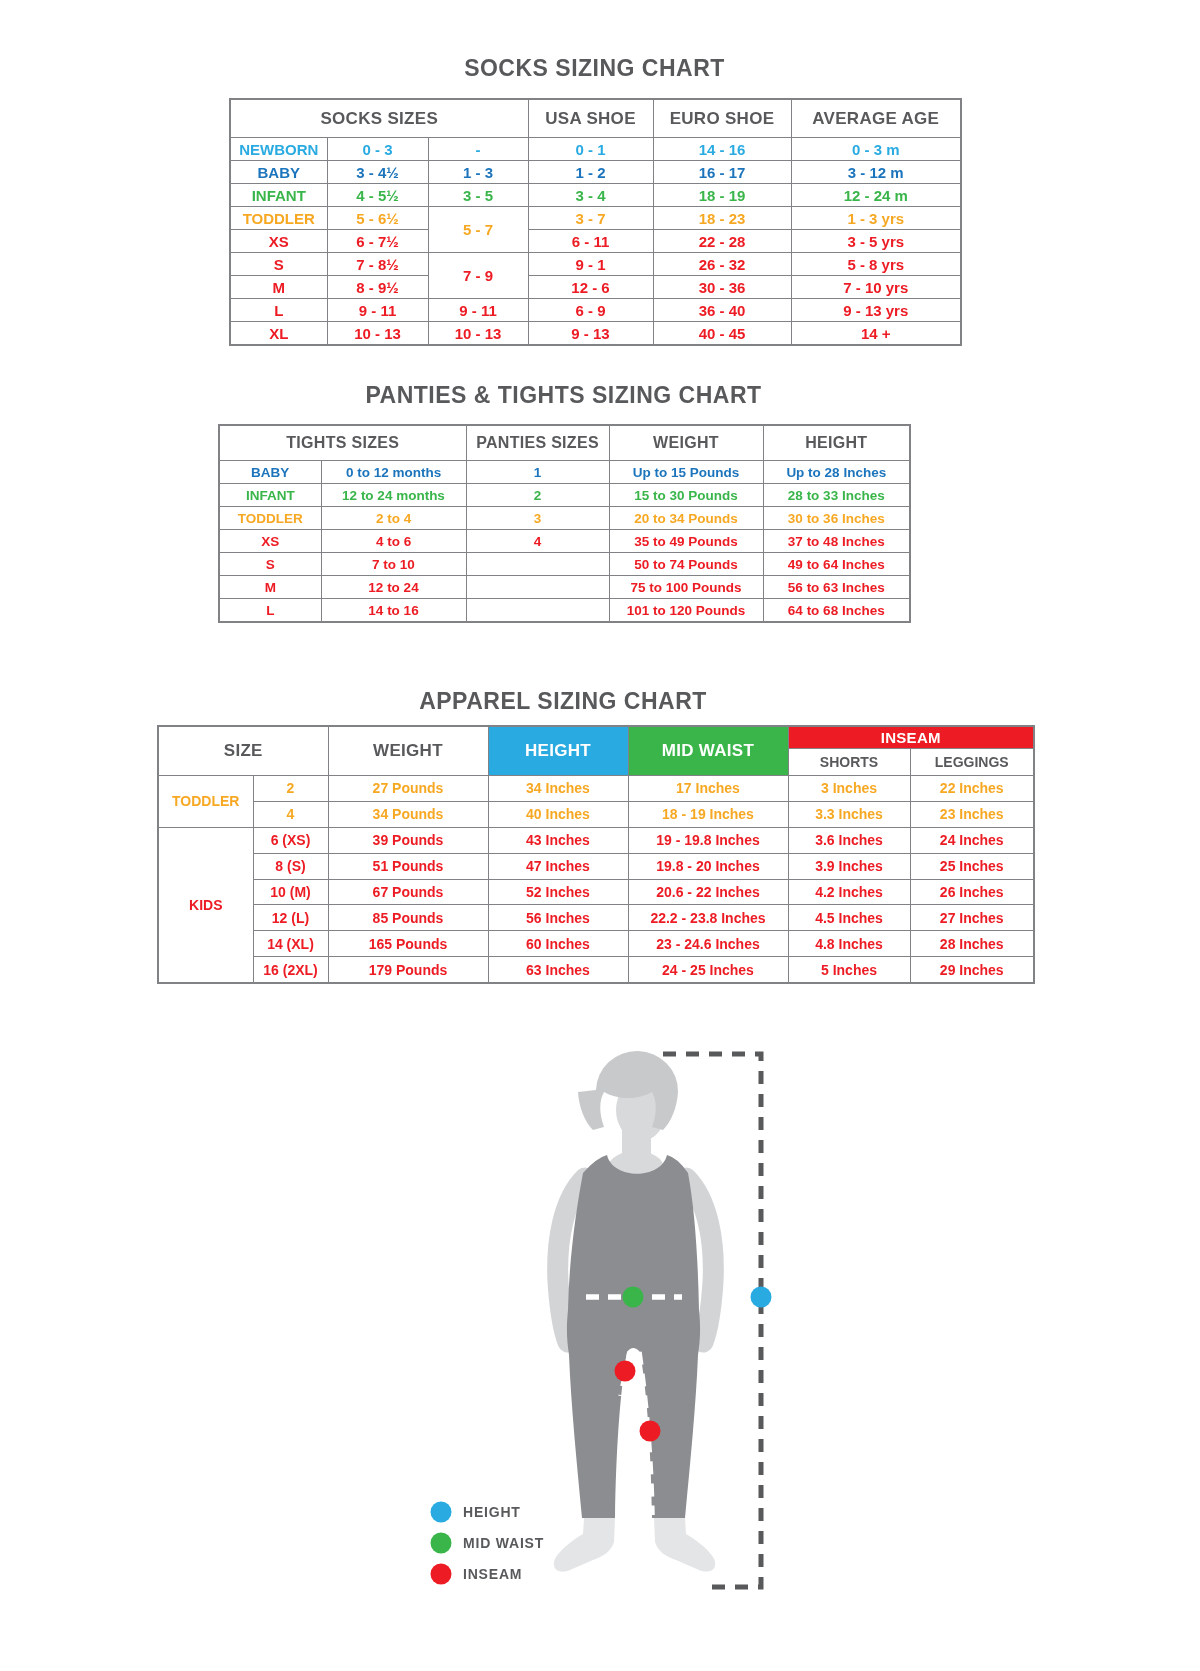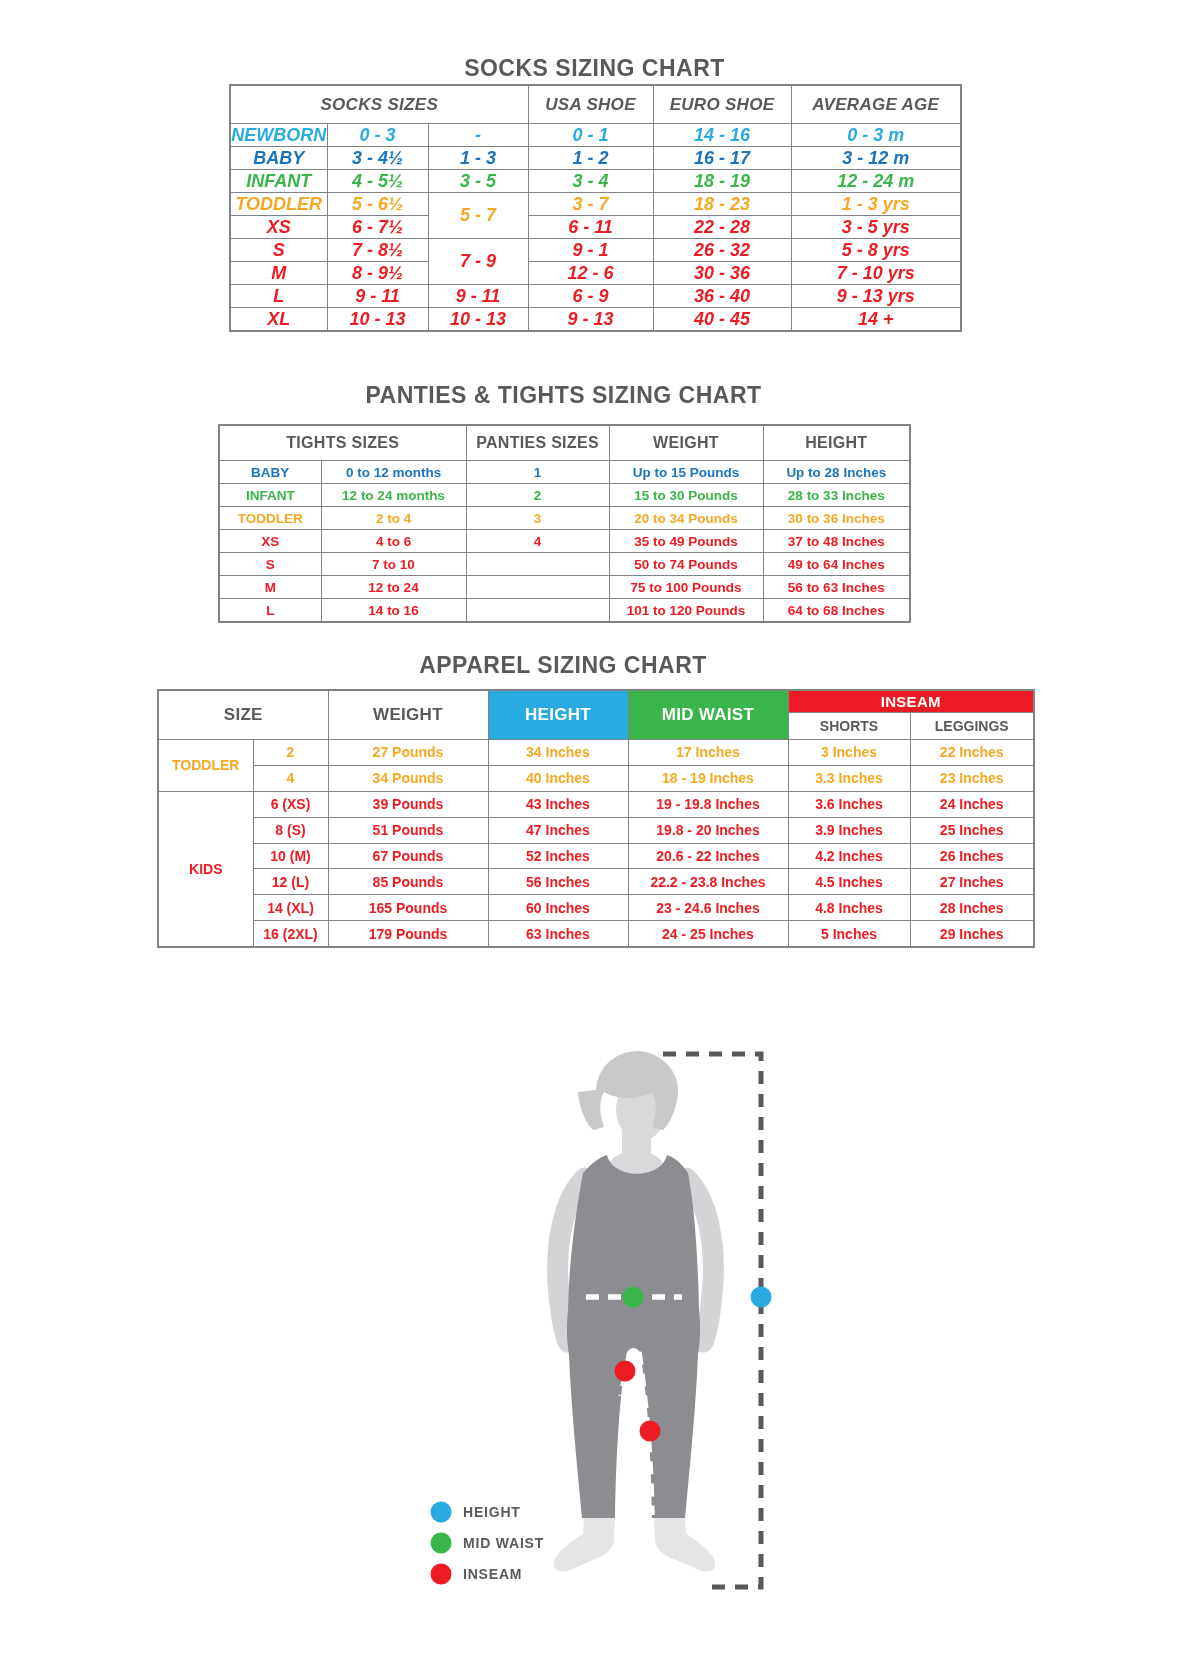--- a/index.html
+++ b/index.html
@@ -7,23 +7,23 @@
         font-family:"Liberation Sans",sans-serif;}
   .chart-title{font-size:23px;font-weight:bold;color:var(--heading);text-align:center;
                letter-spacing:.5px;line-height:26px;}
   .section{position:absolute;}
   table.chart-table{border-collapse:collapse;table-layout:fixed;width:100%;
                     border:2px solid var(--border);}
   .chart-table th,.chart-table td{border:1px solid var(--border);text-align:center;
                     vertical-align:middle;font-weight:bold;padding:0;overflow:hidden;}
   .chart-table th{color:var(--heading);background:#fff;}
   
-  .socks{margin-top:3px;font-style:italic;}
+  .socks{margin-top:17px;}
   .socks th{height:37px;font-size:17px;letter-spacing:.3px;}
-  .socks td{height:22px;font-size:18px;}
+  .socks td{height:22px;font-size:15px;}
   
   .panties{margin-top:16px;}
   .panties th{height:34px;font-size:16px;letter-spacing:.3px;}
   .panties td{height:22px;font-size:13.5px;}
   
   .apparel{margin-top:11px;margin-left:32px;}
   .apparel thead tr:first-child th{font-size:17px;letter-spacing:.3px;}
   .apparel th.sub{height:26px;font-size:14px;}
   .apparel thead tr:first-child th.hdr-red{height:21px;font-size:15px;}
   .apparel td{height:24.9px;font-size:14px;}
@@ -207,21 +207,21 @@
             <td class="c-red">L</td>
             <td class="c-red">14 to 16</td>
             <td></td>
             <td class="c-red">101 to 120 Pounds</td>
             <td class="c-red">64 to 68 Inches</td>
           </tr>
         </tbody>
       </table>
   </div>
 
-  <div class="section" style="left:125px;top:652px;width:876px;">
+  <div class="section" style="left:125px;top:688px;width:876px;">
     <div class="chart-title">APPAREL SIZING CHART</div>
     <table class="chart-table apparel">
       <colgroup>
         <col style="width:95px">
           <col style="width:75px">
           <col style="width:160px">
         <col style="width:140px">
           <col style="width:160px">
           <col style="width:122px">
         <col style="width:124px">

